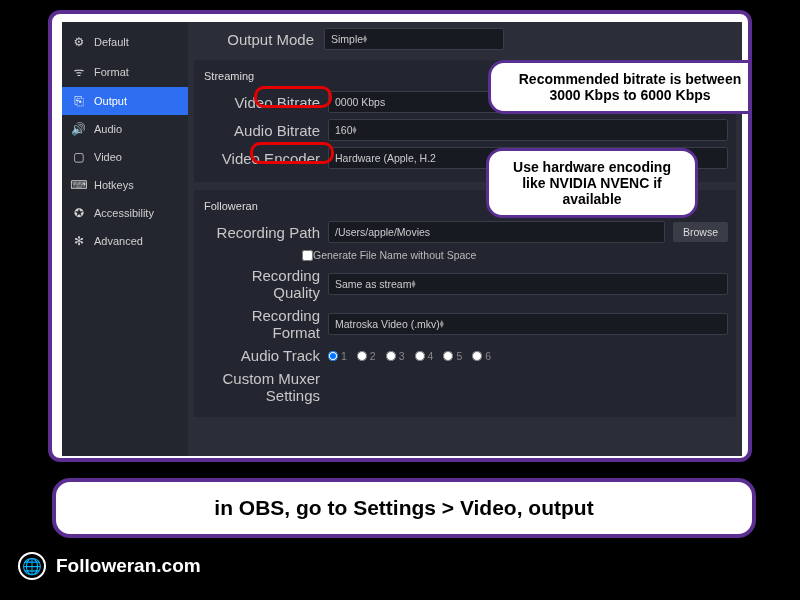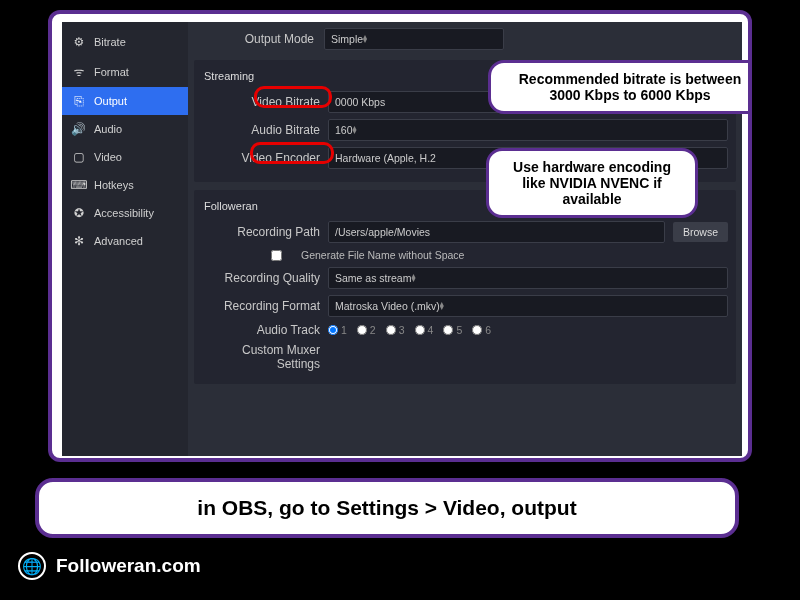--- a/index.html
+++ b/index.html
@@ -5,50 +5,50 @@
   *{box-sizing:border-box;margin:0;padding:0;font-family:Arial,sans-serif}
   body{background:#000;width:800px;height:600px;overflow:hidden;position:relative}
   .frame{position:absolute;left:48px;top:10px;width:704px;height:452px;background:#fff;border:4px solid #5b2e91;border-radius:12px;overflow:hidden}
   .obs{position:absolute;left:10px;top:8px;width:680px;height:434px;background:#2b2e38;display:flex;font-size:11px;color:#ccc}
   .sidebar{width:126px;background:#24262f;display:flex;flex-direction:column;padding-top:6px}
   .sbi{display:flex;align-items:center;gap:8px;padding:7px 10px;cursor:pointer;color:#d0d0d0}
   .sbi.active{background:#2e6ef0;color:#fff}
   .sbi .ic{width:14px;display:flex;justify-content:center;font-size:12px}
   .main{flex:1;display:flex;flex-direction:column;overflow:hidden}
   .toprow{display:flex;align-items:center;gap:10px;padding:6px 8px}
-  .lbl{width:118px;text-align:right;color:#c8c8c8;font-size:12px}
+  .lbl{width:118px;text-align:right;color:#c8c8c8;font-size:15px}
   .sec{background:#232530;margin:4px 6px;border-radius:2px;padding:6px 0 10px 0}
   .sectitle{font-weight:normal;color:#ddd;font-size:11px;padding:4px 10px 6px 10px}
   .row{display:flex;align-items:center;padding:3px 8px;gap:8px;position:relative}
   .input,.select{background:#181a22;border:1px solid #3a3d48;color:#ccc;padding:4px 6px;font-size:10.5px;border-radius:2px}
   .select{flex:1;display:flex;align-items:center;justify-content:flex-start}
   .select .arr{color:#888;font-size:8px;display:flex;flex-direction:column;line-height:4px}
   .input{flex:1}
   .num{width:130px}
   .redov{position:absolute;border:3px solid #e60000;border-radius:10px;pointer-events:none}
   .callout{position:absolute;background:#fff;border:3px solid #5b2e91;border-radius:16px;padding:8px 14px;color:#000;font-weight:bold;font-size:14px;text-align:center;z-index:10}
-  .chk{display:flex;align-items:flex-end;gap:19px;margin-left:69px;font-size:10.5px;color:#bbb}
+  .chk{display:flex;align-items:flex-end;gap:0;margin-left:100px;font-size:10.5px;color:#bbb}
   .chk input{width:11px;height:11px}
   .browse{background:#3a3d48;color:#ddd;padding:4px 10px;border-radius:2px;font-size:10.5px;cursor:pointer}
   .radios{display:flex;gap:10px;align-items:center}
   .radios label{display:flex;align-items:center;gap:3px;color:#888;font-size:10.5px}
   .radios input{width:10px;height:10px}
-  .bottombox{position:absolute;left:35px;top:478px;width:704px;height:60px;background:#fff;border:4px solid #5b2e91;border-radius:18px;display:flex;align-items:center;justify-content:center;color:#000;font-weight:bold;font-size:21px}
+  .bottombox{position:absolute;left:52px;top:478px;width:704px;height:60px;background:#fff;border:4px solid #5b2e91;border-radius:18px;display:flex;align-items:center;justify-content:center;color:#000;font-weight:bold;font-size:21px}
   .brand{position:absolute;left:18px;top:552px;display:flex;align-items:center;gap:10px;color:#fff;font-weight:bold;font-size:19px}
   .globe{width:28px;height:28px;border:2px solid #fff;border-radius:50%;position:relative;display:flex;align-items:center;justify-content:center;font-size:16px}
 </style>
 </head>
 <body>
 
 <div class="frame">
   <div class="obs">
     <div class="sidebar" id="sidebar">
         <div class="sbi">
           <span class="ic">⚙</span>
-          <span>Bitrate</span>
+          <span>Default</span>
         </div>
         <div class="sbi">
           <span class="ic">ᯤ</span>
           <span>Format</span>
         </div>
         <div class="sbi active">
           <span class="ic">⎘</span>
           <span>Output</span>
         </div>
         <div class="sbi">

